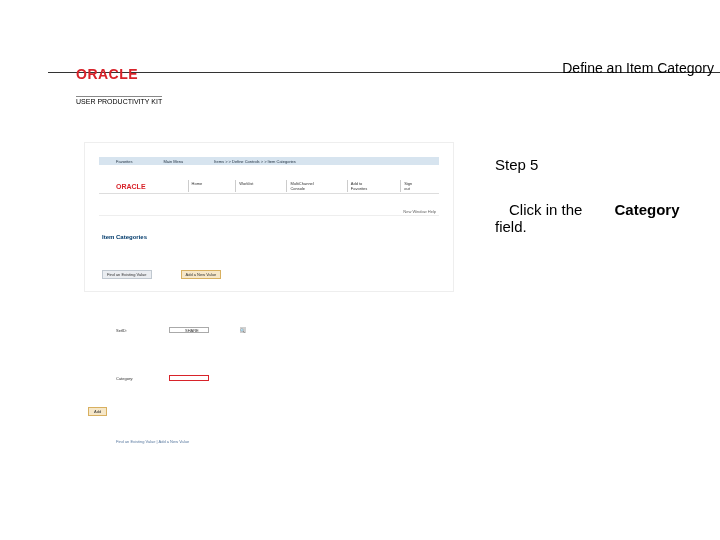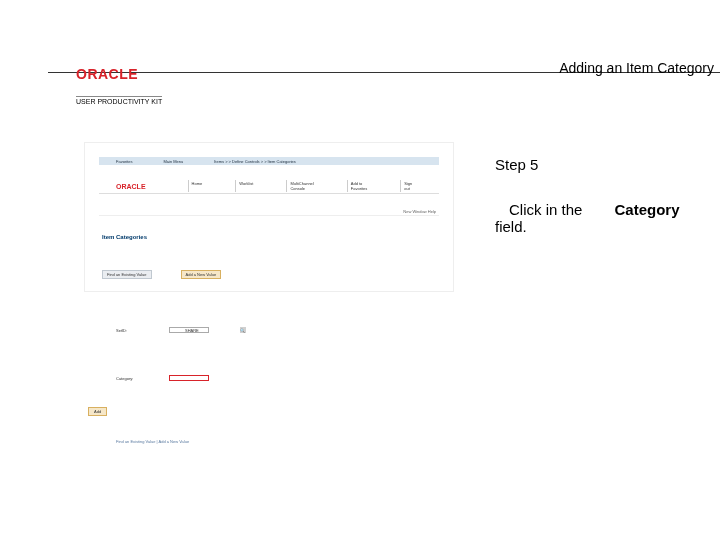--- a/index.html
+++ b/index.html
@@ -184,21 +184,21 @@
     }
   </style>
 </head>
 <body>
 
 <div class="header">
   <div class="logo-block">
     <div class="oracle-logo">ORACLE</div>
     <div class="upk-text">USER PRODUCTIVITY KIT</div>
   </div>
-  <div class="page-title">Adding an Item Category</div>
+  <div class="page-title">Define an Item Category</div>
 </div>
 
 <div class="content">
 
   <div class="screenshot">
     <div class="ss-topbar">
       <span>Favorites</span>
       <span>Main Menu</span>
       <span>Items &gt; &gt; Define Controls &gt; &gt; Item Categories</span>
     </div>

